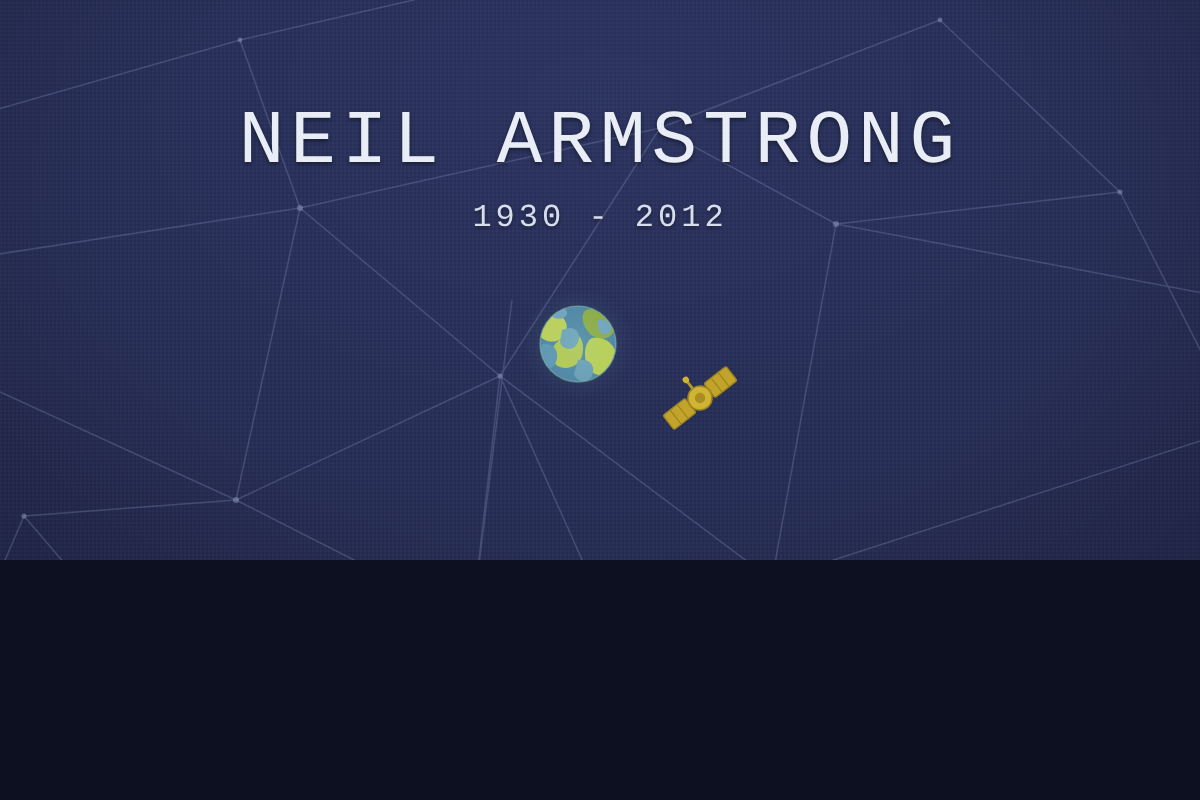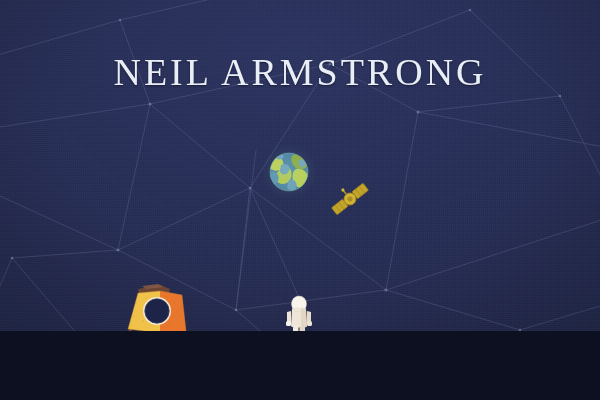--- a/index.html
+++ b/index.html
@@ -3,23 +3,23 @@
 <meta charset="utf-8">
 <style>
   html, body {
     margin: 0;
     padding: 0;
     background: #0d1020;
   }
   #scene {
     position: relative;
     width: 600px;
-    height: 331px;
+    height: 280px;
     overflow: hidden;
-    font-family: Liberation Serif, serif;
+    font-family: Liberation Mono, monospace;
     background: #232a4e;
   }
 
   
   .sky {
     position: absolute;
     inset: 0;
     background:
       radial-gradient(ellipse 780px 520px at 50% 18%, #2b3360 0%, #262d55 38%, #212749 66%, #1c2140 100%);
   }
@@ -186,20 +186,21 @@
       <circle cx="12" cy="258" r="1.3"></circle>
       <circle cx="520" cy="330" r="1.3"></circle>
       <circle cx="120" cy="20" r="1.2"></circle>
       <circle cx="470" cy="10" r="1.2"></circle>
     </g>
   </svg>
 
   <div class="grain"></div>
 
   <div class="title">NEIL ARMSTRONG</div>
+  <div class="subtitle">1930 - 2012</div>
 
   <div class="earth">
     <div class="earth-glow"></div>
     <svg width="40" height="40" viewBox="0 0 40 40">
       <defs>
         <clipPath id="globeClip">
             <circle cx="20" cy="20" r="19"></circle>
           </clipPath>
       </defs>
       <circle cx="20" cy="20" r="19" fill="#5d93b0"></circle>

